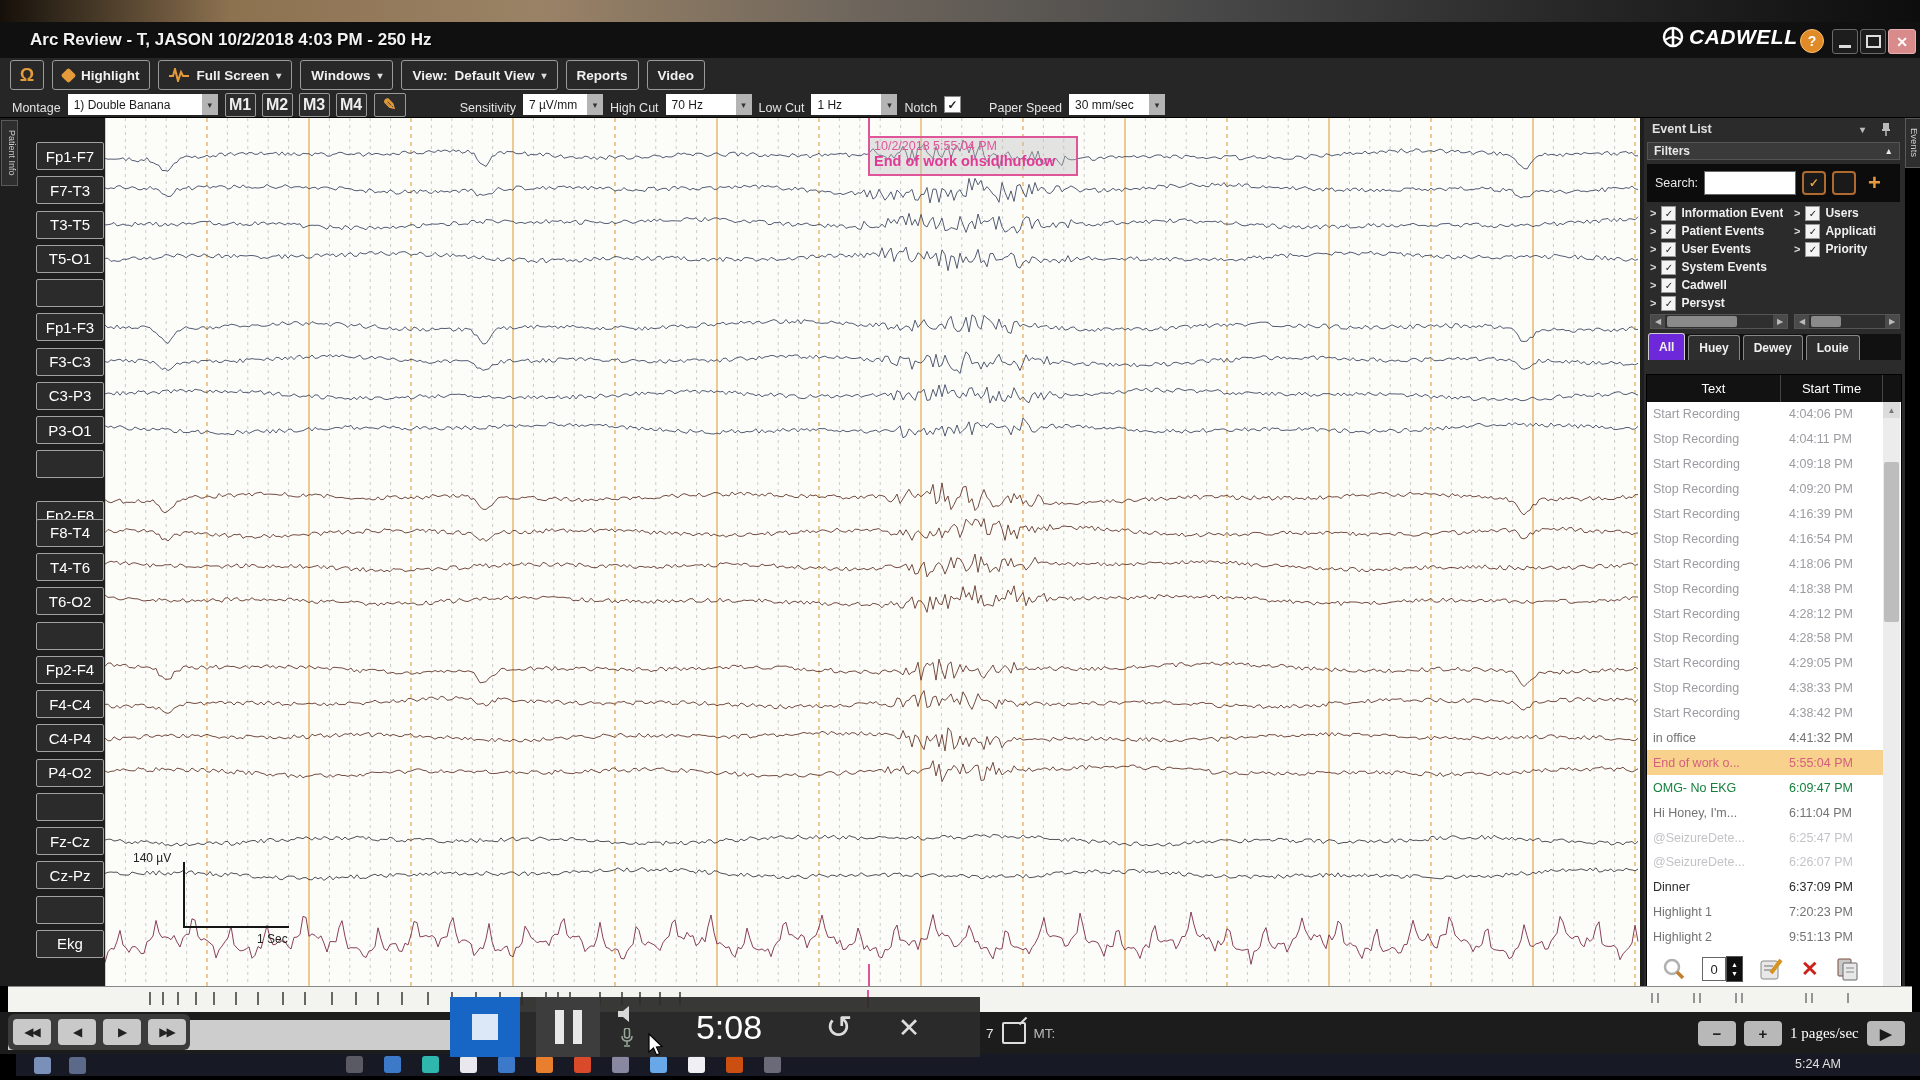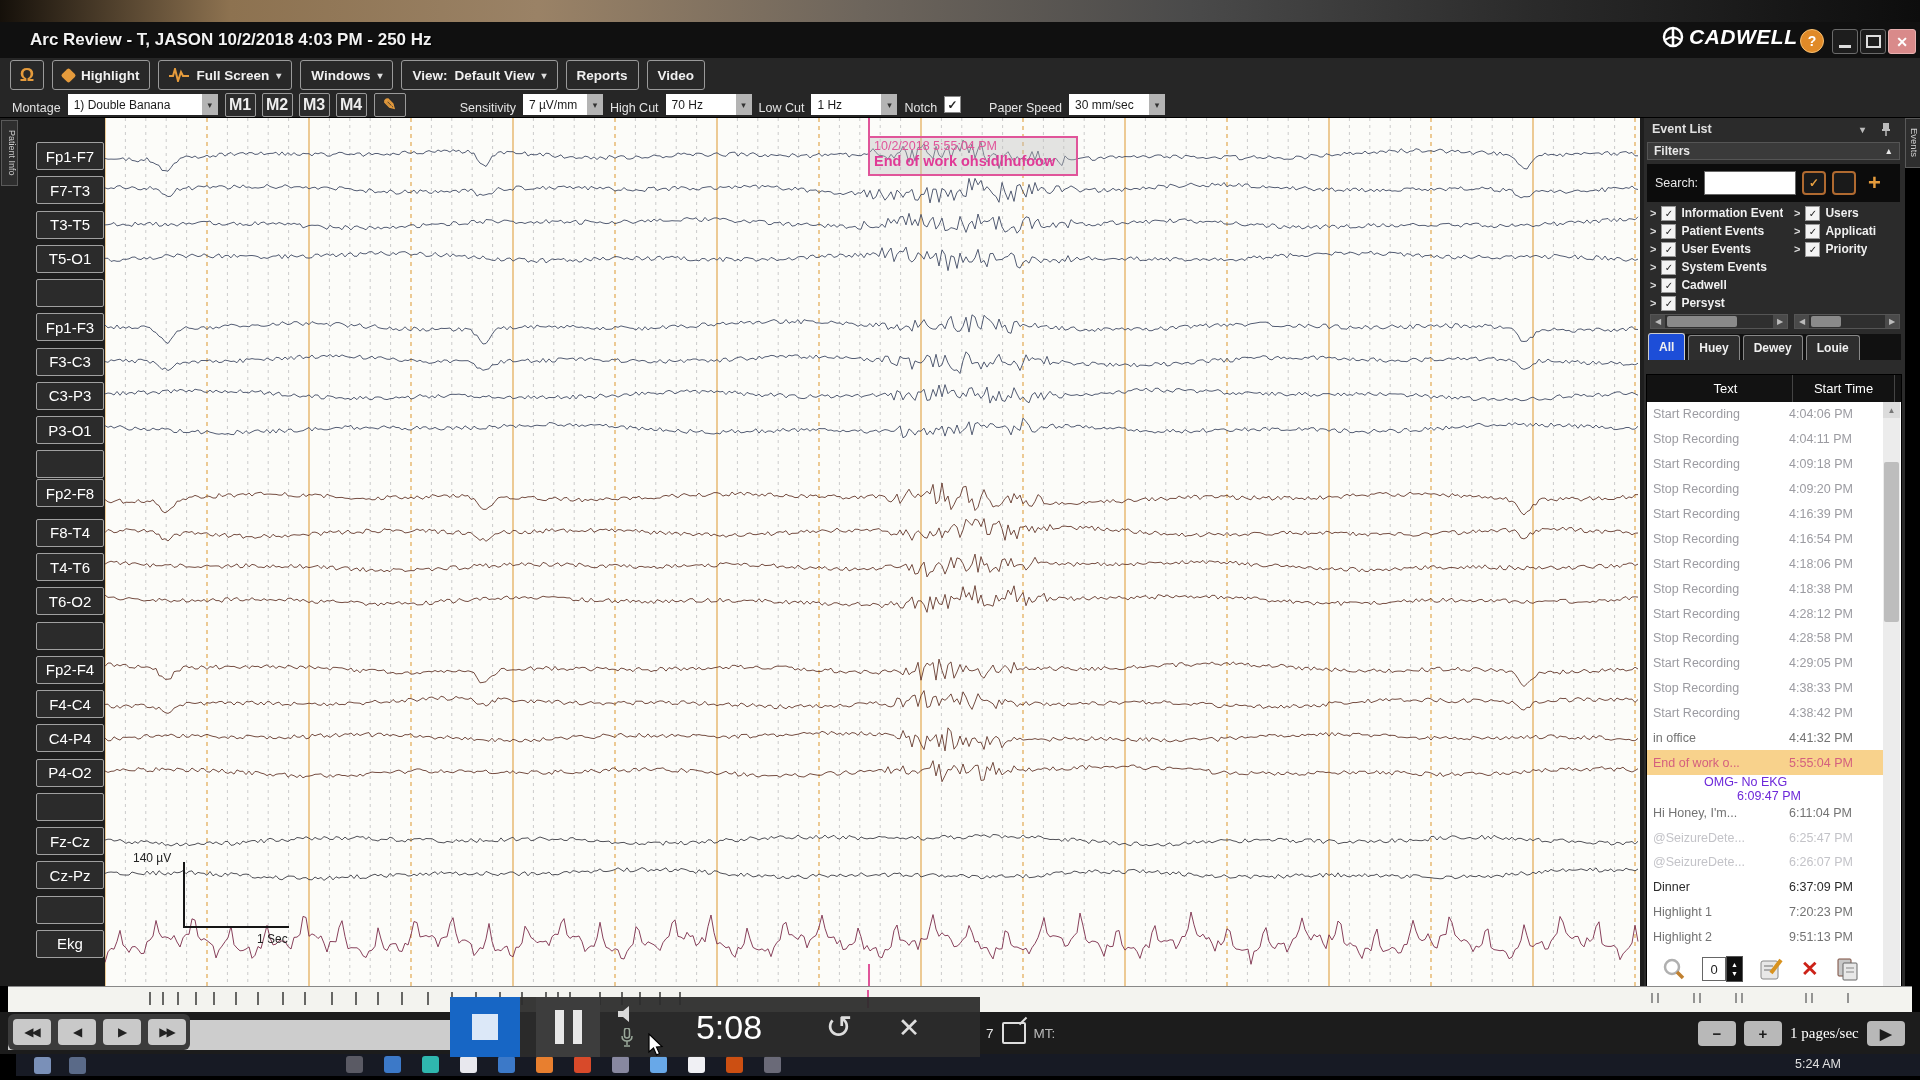--- a/index.html
+++ b/index.html
@@ -75,29 +75,29 @@
   #ft-right{position:absolute;left:150px;top:86px;width:108px;}
   .ft-row{display:flex;align-items:center;height:18px;gap:5px;overflow:hidden;white-space:nowrap;}
   .ft-x{color:#ddd;font-size:11px;font-weight:bold;}
   .ft-cb{width:13px;height:13px;background:#f4f4f4;border:1px solid #999;color:#222;font-size:10px;display:flex;align-items:center;justify-content:center;flex:none;}
   .ft-lbl{color:#f0f0f0;font-size:12px;font-weight:bold;overflow:hidden;}
   .hscroll{position:absolute;top:196px;height:15px;background:#2f2f2f;border:1px solid #555;display:flex;align-items:center;box-sizing:border-box;}
   .hscroll .harr{width:14px;height:13px;background:#4a4a4a;color:#bbb;font-size:8px;display:flex;align-items:center;justify-content:center;}
   .hscroll .hthumb{height:11px;background:#8a8a8a;border-radius:2px;margin:0 2px;}
   #user-tabs{position:absolute;left:4px;top:216px;width:253px;height:26px;background:#111;display:flex;gap:3px;align-items:flex-end;}
   .tabbtn{height:24px;border:1px solid #888;border-bottom:none;border-radius:3px 3px 0 0;background:#2e2e2e;color:#f0f0f0;font-size:12px;font-weight:bold;display:flex;align-items:center;justify-content:center;padding:0 10px;}
-  .tabbtn.active{background:#1d4ed8;border-color:#ccc;height:26px;}
+  .tabbtn.active{background:#6d28d9;border-color:#ccc;height:26px;}
   #ev-table{position:absolute;left:2px;top:256px;width:256px;height:694px;background:#fff;border:1px solid #000;box-sizing:border-box;}
   #ev-head{position:absolute;left:0;top:0;width:254px;height:27px;background:#121212;display:flex;}
   #ev-head .hc{color:#fff;font-size:13px;display:flex;align-items:center;justify-content:center;border-right:1px solid #444;box-sizing:border-box;}
   #ev-body{position:absolute;left:0;top:27px;width:236px;}
   .ev-row{display:flex;height:24.9px;align-items:center;font-size:12.5px;}
   .ev-row .t{width:128px;padding-left:6px;overflow:hidden;white-space:nowrap;flex:none;}
   .ev-row .s{padding-left:8px;white-space:nowrap;}
-  .row-system{color:#9b9ba1;} .row-note{color:#737373;} .row-info{color:#6d28d9;flex-direction:column;}
+  .row-system{color:#9b9ba1;} .row-note{color:#737373;} .row-info{color:#15803d;}
   .row-detector{color:#c3c3c8;} .row-plain{color:#2b2b2b;}
   .row-selected{background:#f8d28c;color:#d4607e;}
   #ev-vscroll{position:absolute;right:1px;top:27px;width:17px;height:664px;background:#ececec;}
   #ev-vscroll .va{width:17px;height:16px;background:#dcdcdc;color:#777;font-size:8px;display:flex;align-items:center;justify-content:center;}
   #ev-vscroll .vthumb{position:absolute;left:1px;top:60px;width:15px;height:160px;background:#bdbdbd;border-radius:2px;}
   #ev-vscroll .vdown{position:absolute;bottom:0;}
   #ep-footer{position:absolute;left:0;top:834px;width:261px;height:34px;display:flex;align-items:center;gap:16px;padding-left:18px;box-sizing:border-box;}
   #marker-spin{display:flex;align-items:center;}
   #marker-count{width:22px;height:22px;background:#fff;border:1px solid #666;color:#222;font-size:13px;display:flex;align-items:center;justify-content:center;}
   #marker-arrows{width:15px;height:24px;background:#0e0e0e;border:1px solid #555;color:#fff;font-size:7px;display:flex;flex-direction:column;align-items:center;justify-content:center;gap:2px;}
@@ -265,21 +265,21 @@
         <div class="ch-label" style="top: 24px;">Fp1-F7</div>
         <div class="ch-label" style="top: 58.25px;">F7-T3</div>
         <div class="ch-label" style="top: 92.5px;">T3-T5</div>
         <div class="ch-label" style="top: 126.75px;">T5-O1</div>
         <div class="ch-label" style="top: 161px;"></div>
         <div class="ch-label" style="top: 195.25px;">Fp1-F3</div>
         <div class="ch-label" style="top: 229.5px;">F3-C3</div>
         <div class="ch-label" style="top: 263.75px;">C3-P3</div>
         <div class="ch-label" style="top: 298px;">P3-O1</div>
         <div class="ch-label" style="top: 332.25px;"></div>
-        <div class="ch-label" style="top: 361px;">Fp2-F8</div>
+        <div class="ch-label" style="top: 383px;">Fp2-F8</div>
         <div class="ch-label" style="top: 400.75px;">F8-T4</div>
         <div class="ch-label" style="top: 435px;">T4-T6</div>
         <div class="ch-label" style="top: 469.25px;">T6-O2</div>
         <div class="ch-label" style="top: 503.5px;"></div>
         <div class="ch-label" style="top: 537.75px;">Fp2-F4</div>
         <div class="ch-label" style="top: 572px;">F4-C4</div>
         <div class="ch-label" style="top: 606.25px;">C4-P4</div>
         <div class="ch-label" style="top: 640.5px;">P4-O2</div>
         <div class="ch-label" style="top: 674.75px;"></div>
         <div class="ch-label" style="top: 709px;">Fz-Cz</div>
@@ -481,21 +481,21 @@
       <span class="harr" style="margin-left:auto;">▶</span>
     </div>
     <div id="user-tabs">
         <div class="tabbtn active">All</div>
         <div class="tabbtn">Huey</div>
         <div class="tabbtn">Dewey</div>
         <div class="tabbtn">Louie</div>
       </div>
     <div id="ev-table">
       <div id="ev-head">
-        <div class="hc" style="width:134px;margin-left:12px;">Text</div>
+        <div class="hc" style="width:134px;">Text</div>
         <div class="hc" style="width:102px;">Start Time</div>
       </div>
       <div id="ev-body">
           <div class="ev-row row-system">
             <span class="t">Start Recording</span>
             <span class="s">4:04:06 PM</span>
           </div>
           <div class="ev-row row-system">
             <span class="t">Stop Recording</span>
             <span class="s">4:04:11 PM</span>

